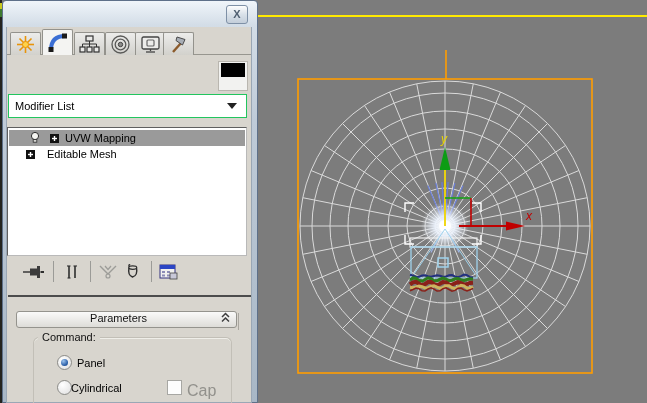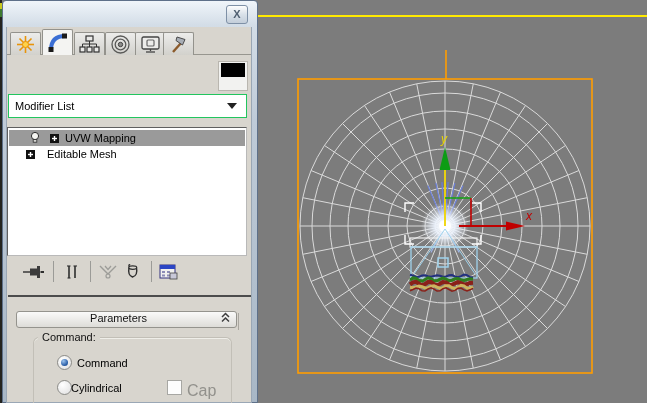--- a/index.html
+++ b/index.html
@@ -345,21 +345,21 @@
     </svg>
   </div>
   <div class="abs rollout-shadow"></div>
 
   <div class="abs groupbox"></div>
   <div class="abs group-label">Command:</div>
 
   <div class="abs radio" style="left:57px;top:355px">
     <span class="dot"></span>
   </div>
-  <div class="abs opt-label" style="left:77px;top:357px">Command</div>
+  <div class="abs opt-label" style="left:77px;top:357px">Panel</div>
 
   <div class="abs radio" style="left:57px;top:380px"></div>
   <div class="abs opt-label" style="left:71px;top:382px">Cylindrical</div>
 
   <div class="abs checkbox"></div>
   <div class="abs cap-label">Cap</div>
 
   <div class="abs edge-strip"></div>
   <div class="abs edge-y"></div>
   <div class="abs edge-g"></div>

